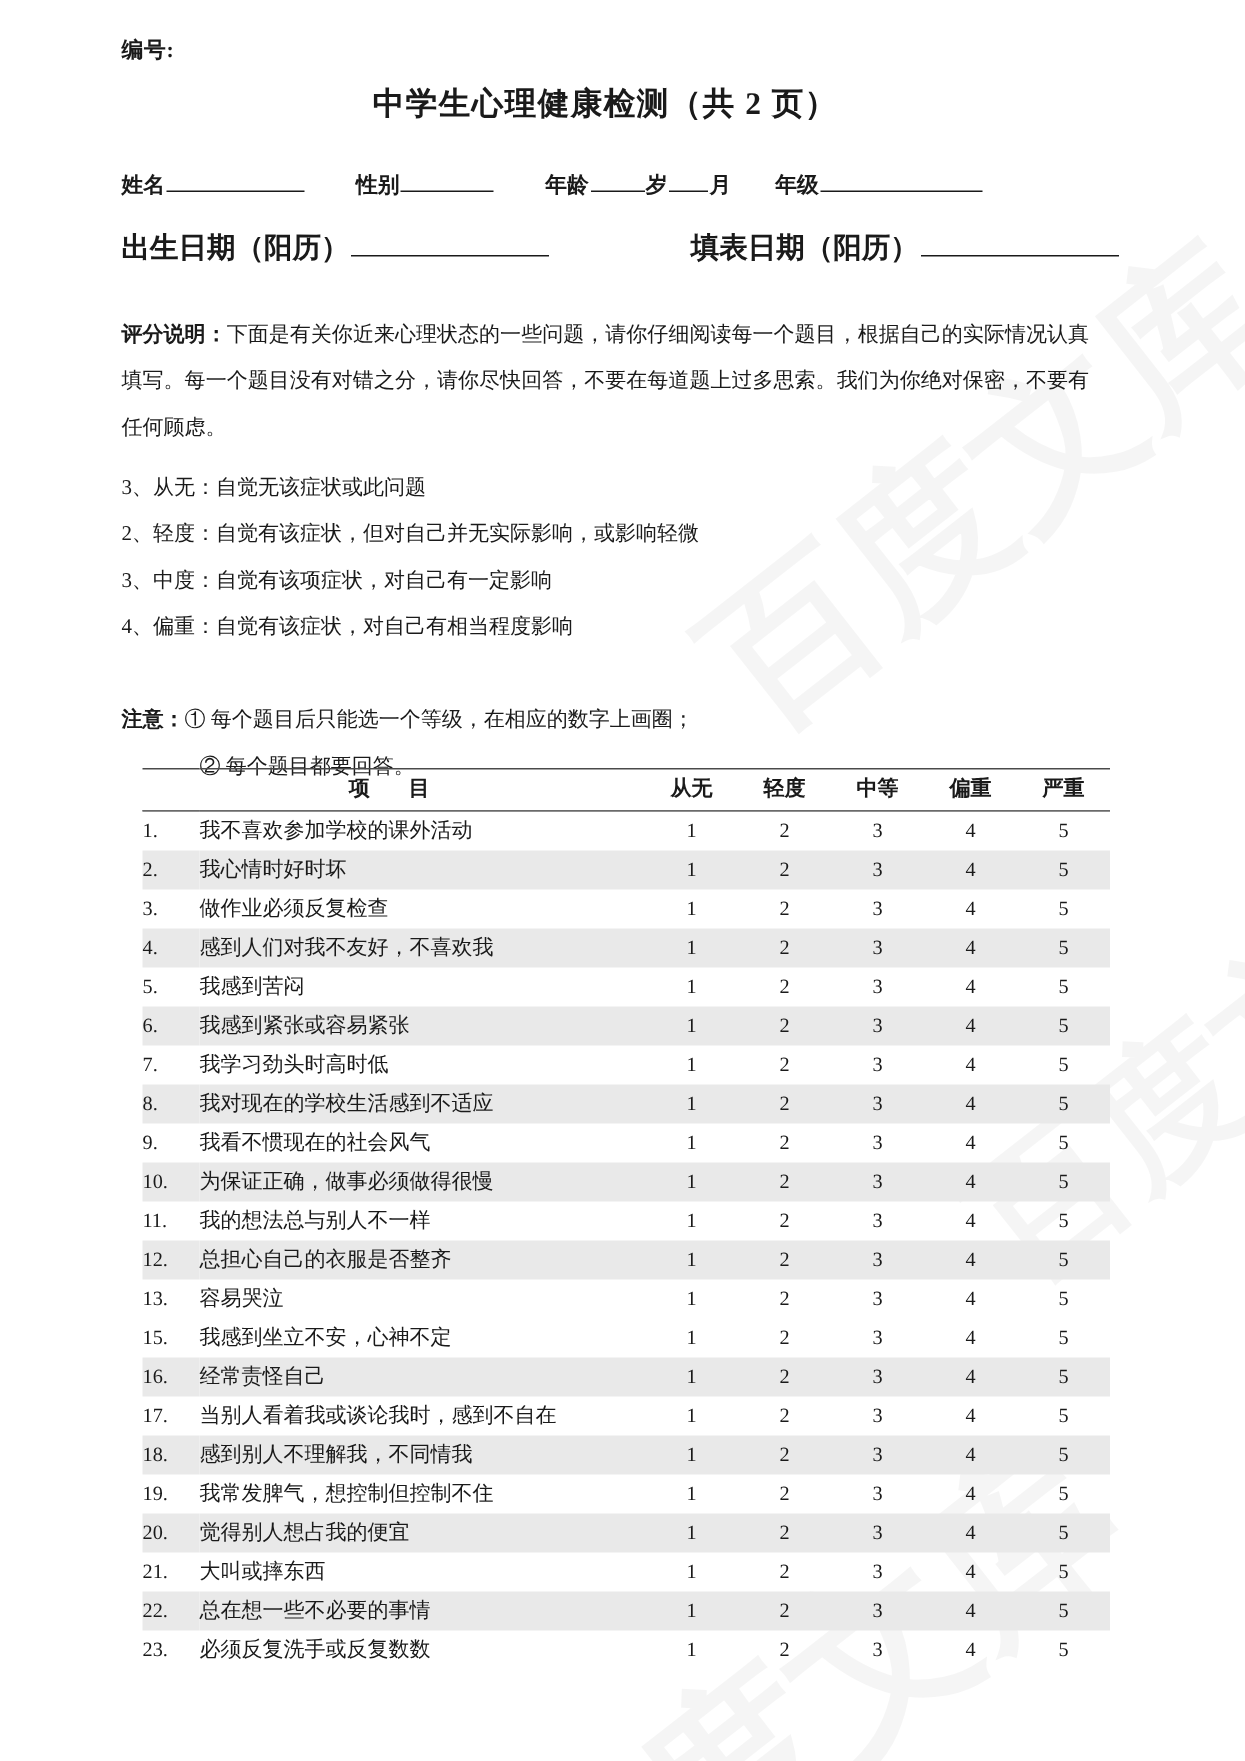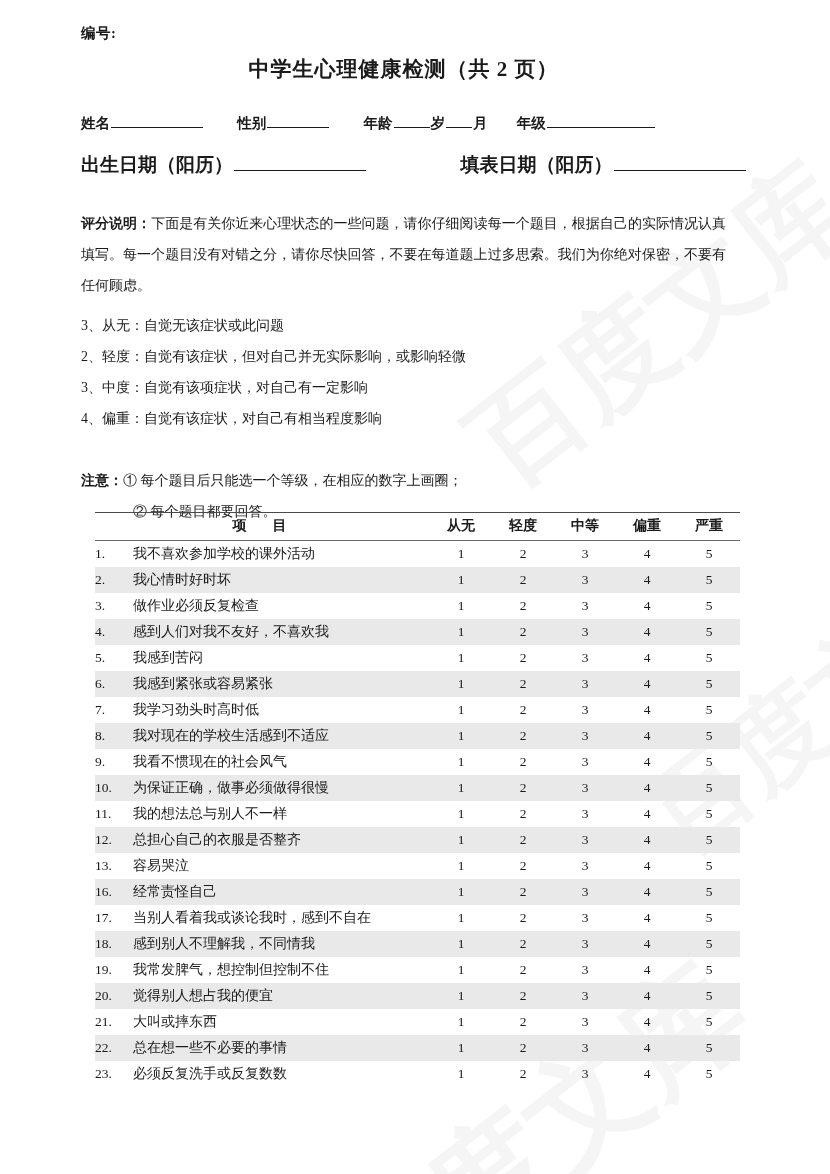--- a/index.html
+++ b/index.html
@@ -352,20 +352,29 @@
           </tr>
           <tr>
             <td class="num">13.</td>
             <td class="qtext">容易哭泣</td>
             <td class="val">1</td>
             <td class="val">2</td>
             <td class="val">3</td>
             <td class="val">4</td>
             <td class="val">5</td>
           </tr>
+          <tr>
+            <td class="num">15.</td>
+            <td class="qtext">我感到坐立不安，心神不定</td>
+            <td class="val">1</td>
+            <td class="val">2</td>
+            <td class="val">3</td>
+            <td class="val">4</td>
+            <td class="val">5</td>
+          </tr>
           <tr class="stripe">
             <td class="num">16.</td>
             <td class="qtext">经常责怪自己</td>
             <td class="val">1</td>
             <td class="val">2</td>
             <td class="val">3</td>
             <td class="val">4</td>
             <td class="val">5</td>
           </tr>
           <tr>

